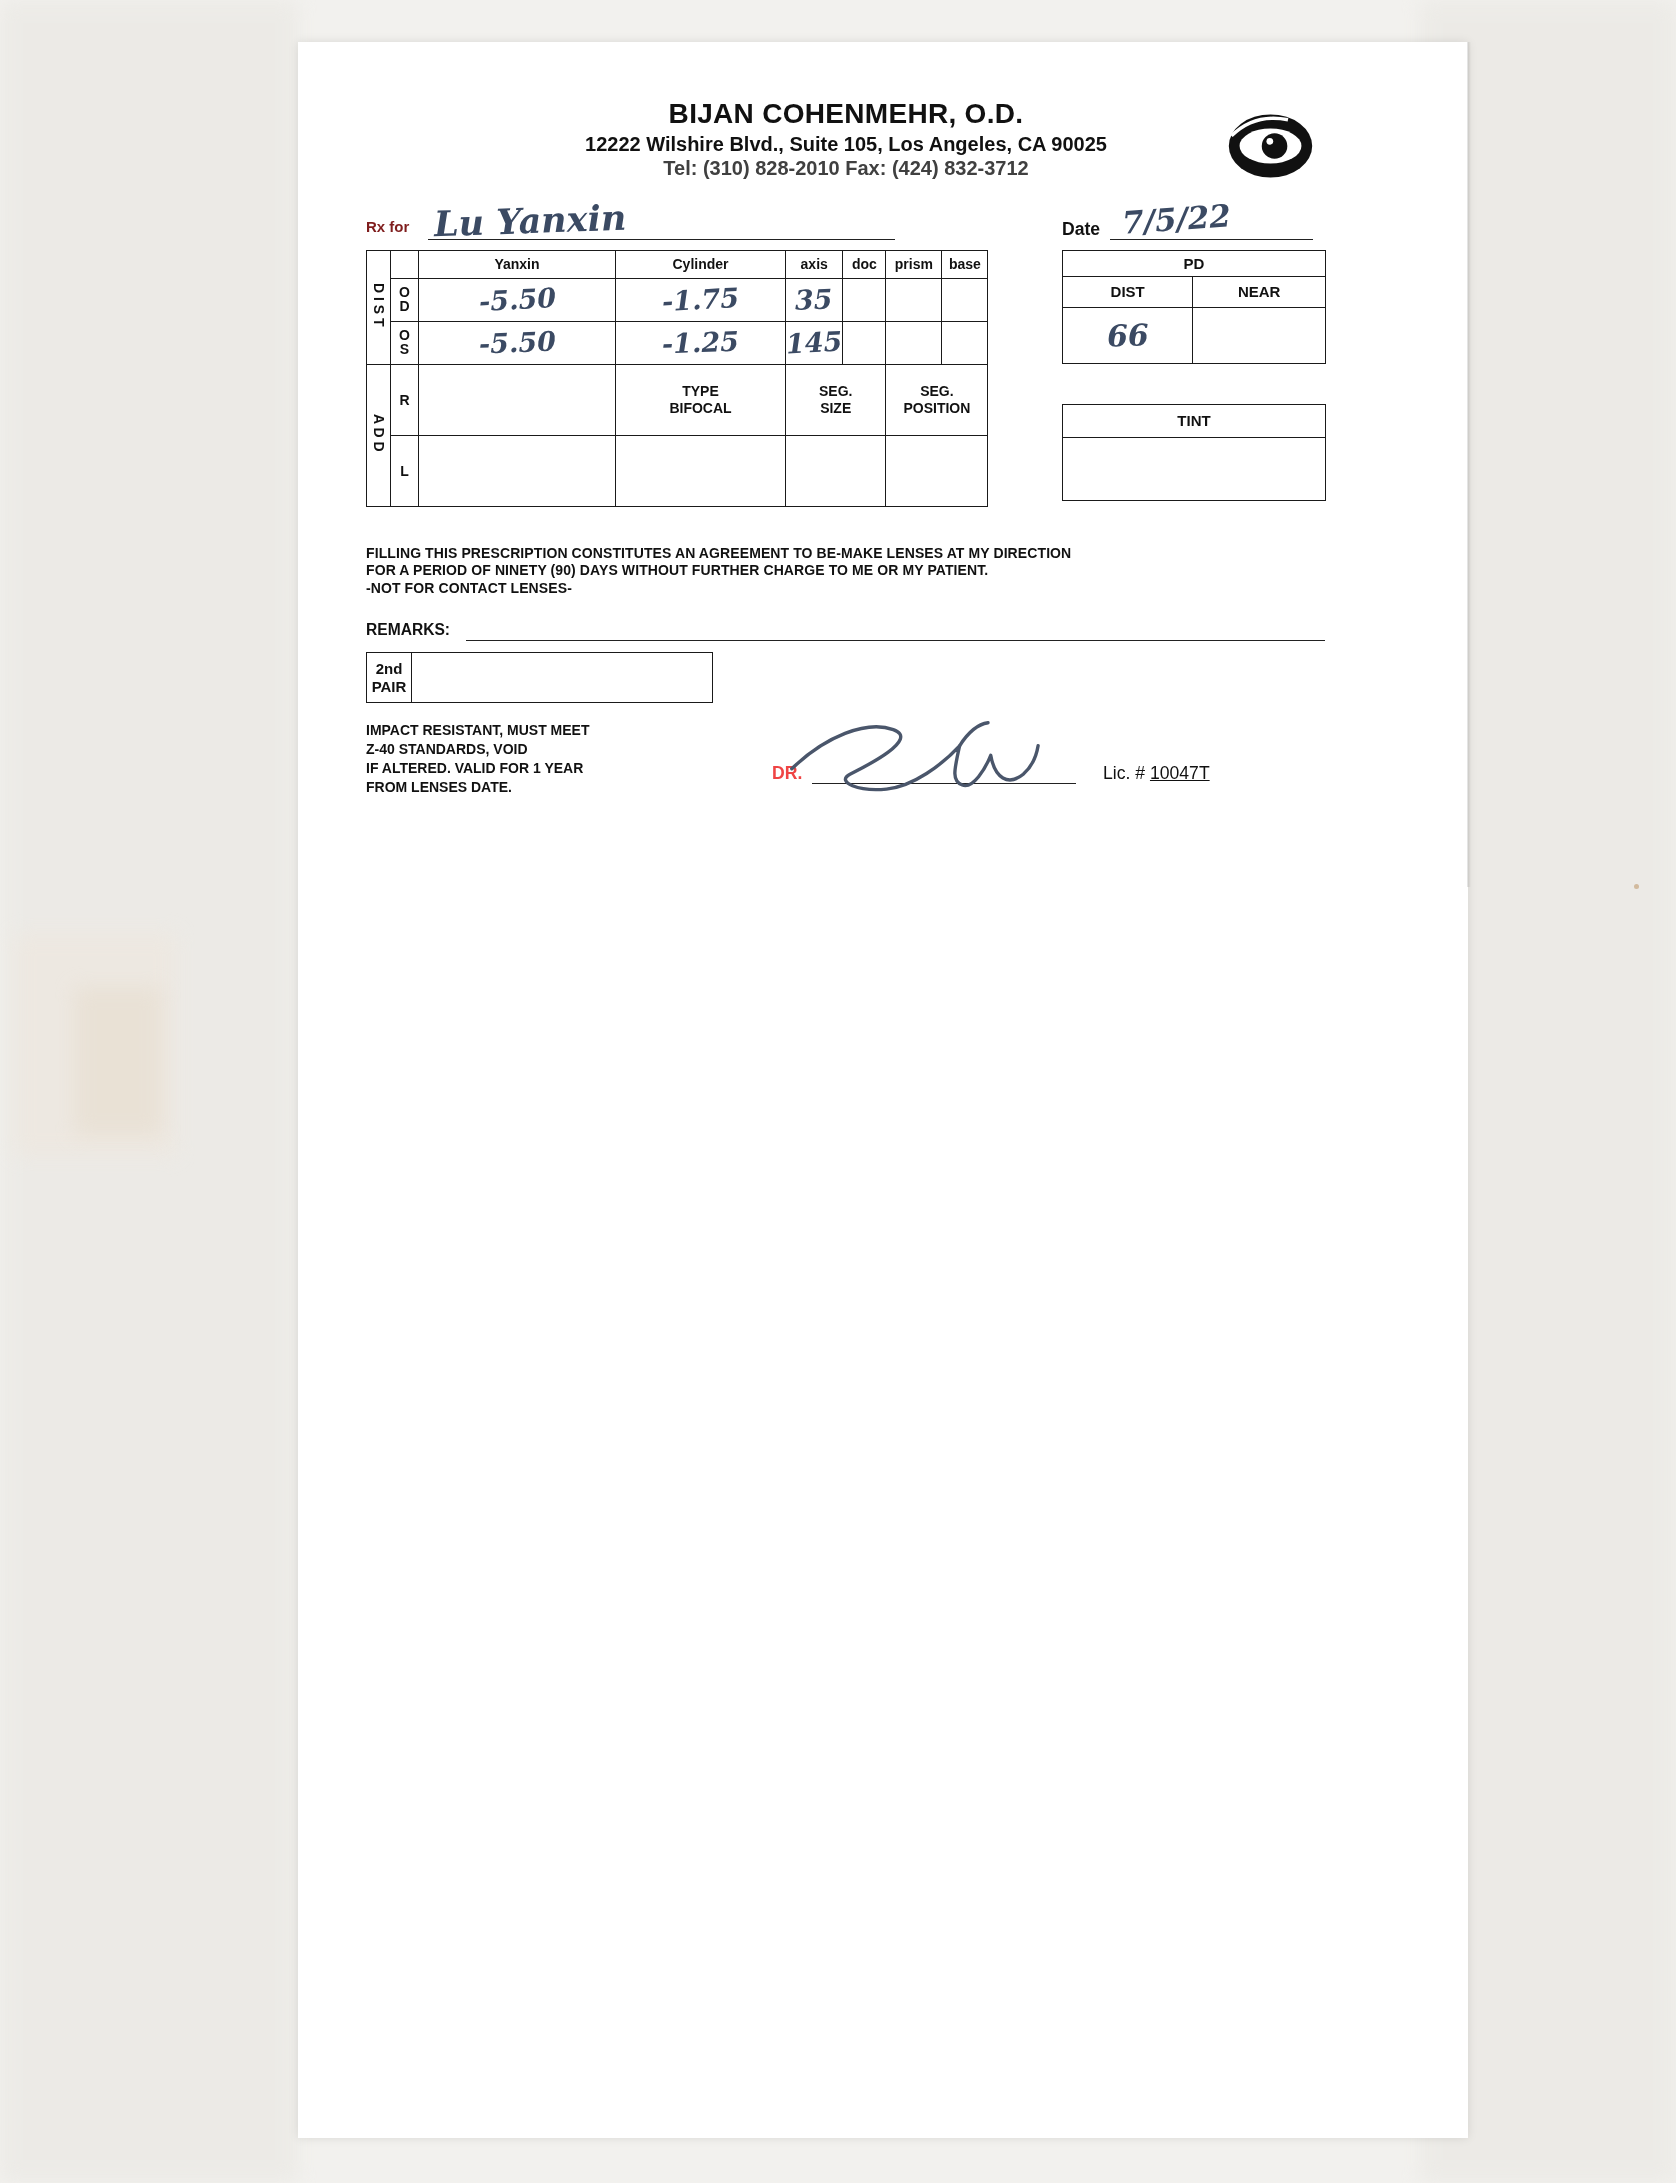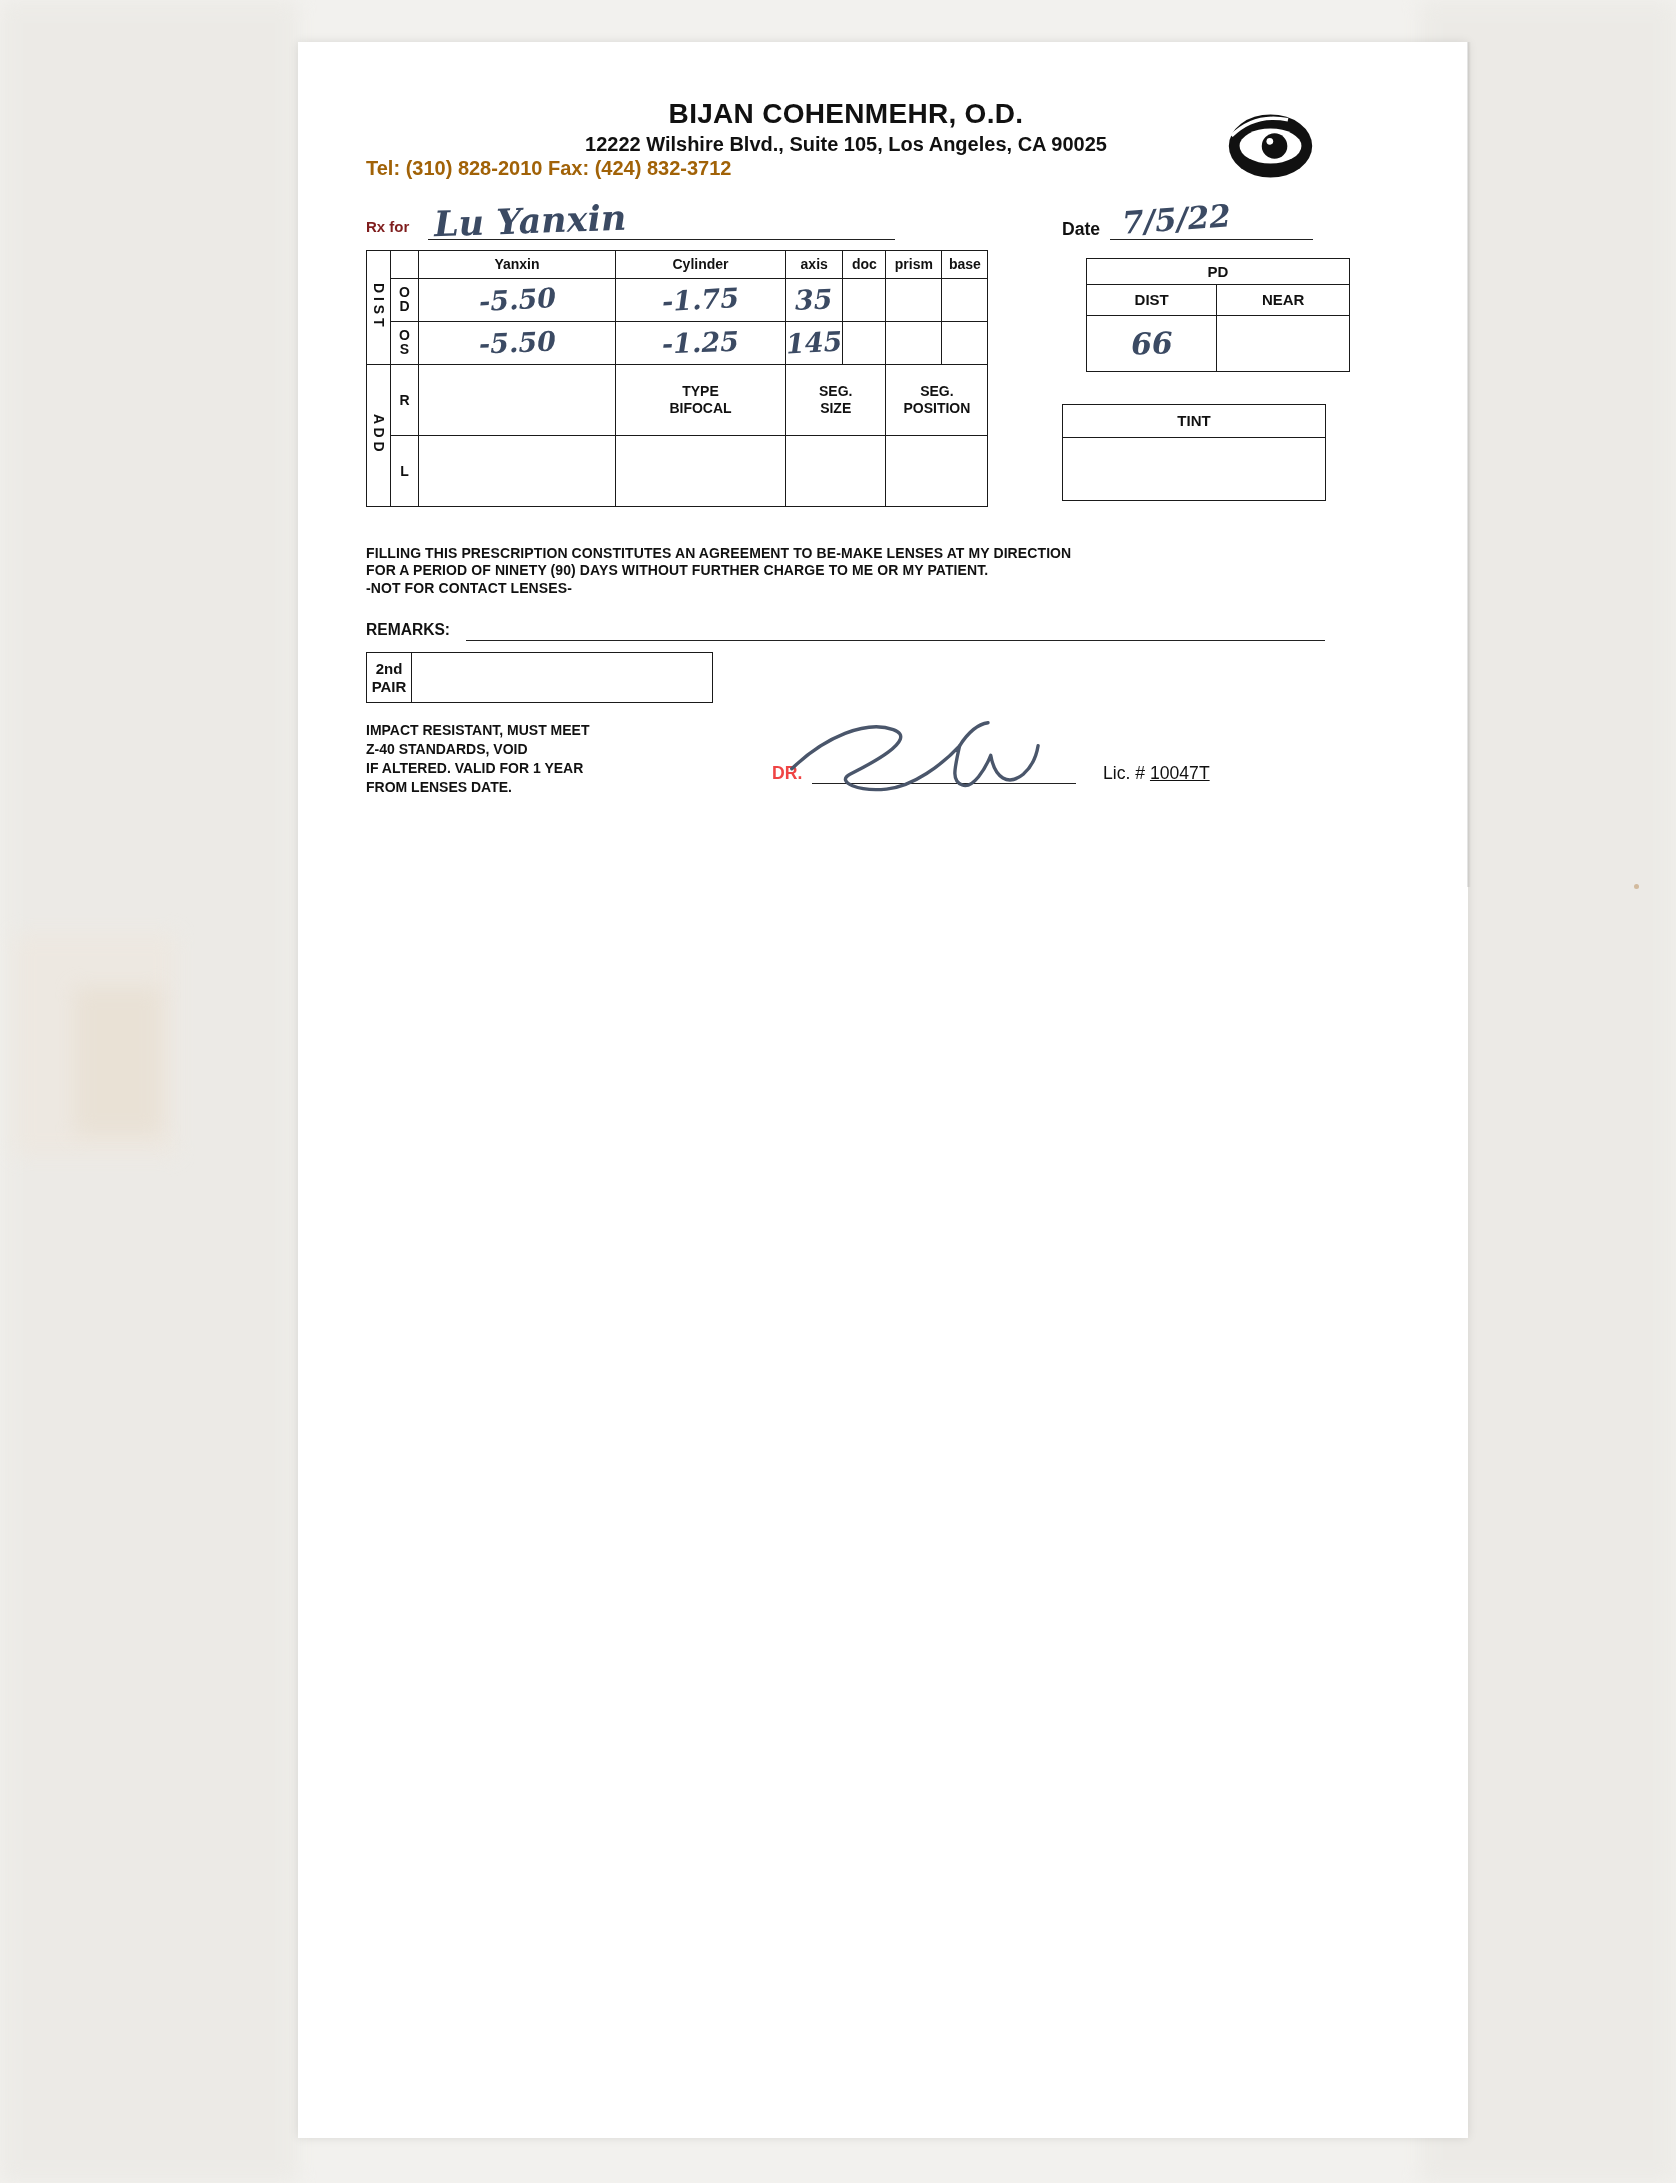--- a/index.html
+++ b/index.html
@@ -66,23 +66,24 @@
     margin: 15px 0 2.7px 0;
   }
   .clinic-addr {
     text-align: center;
     font-size: 20px;
     font-weight: bold;
     color: #111;
     margin: 2.7px 0 1.4px 0;
   }
   .clinic-phone {
+    text-align: center;
     font-size: 20px;
     font-weight: bold;
-    color: #a16207;
+    color: #404040;
     margin: 1.4px 0 0 0;
   }
   .logo {
     position: absolute;
     right: 12px;
     top: 10.8px;
     width: 87px;
     height: 74px;
   }
   
@@ -189,23 +190,22 @@
     font-style: italic;
     font-weight: bold;
     display: inline-block;
   }
   .tilt1 { transform: rotate(-3deg); }
   .tilt2 { transform: rotate(-2deg); }
   
   .pd-box {
     position: absolute;
     left: 696px;
-    top: 8px;
+    top: 0px;
     width: 220px;
-    margin-left: 24px;
   }
   table.pd, table.tint {
     border-collapse: collapse;
     width: 264px;
   }
   table.pd td, table.tint td {
     border: 1.4px solid #1a1a1a;
     text-align: center;
     font-size: 15px;
     font-weight: bold;

